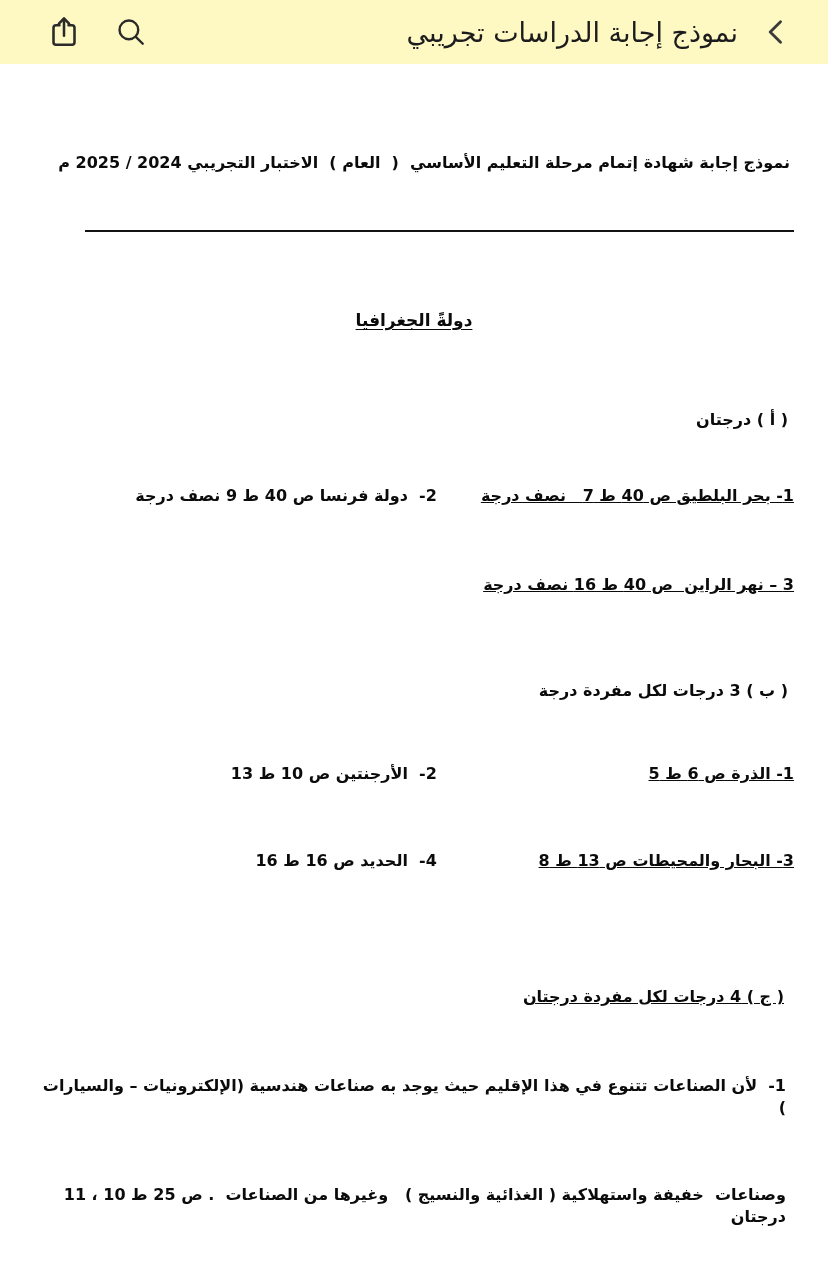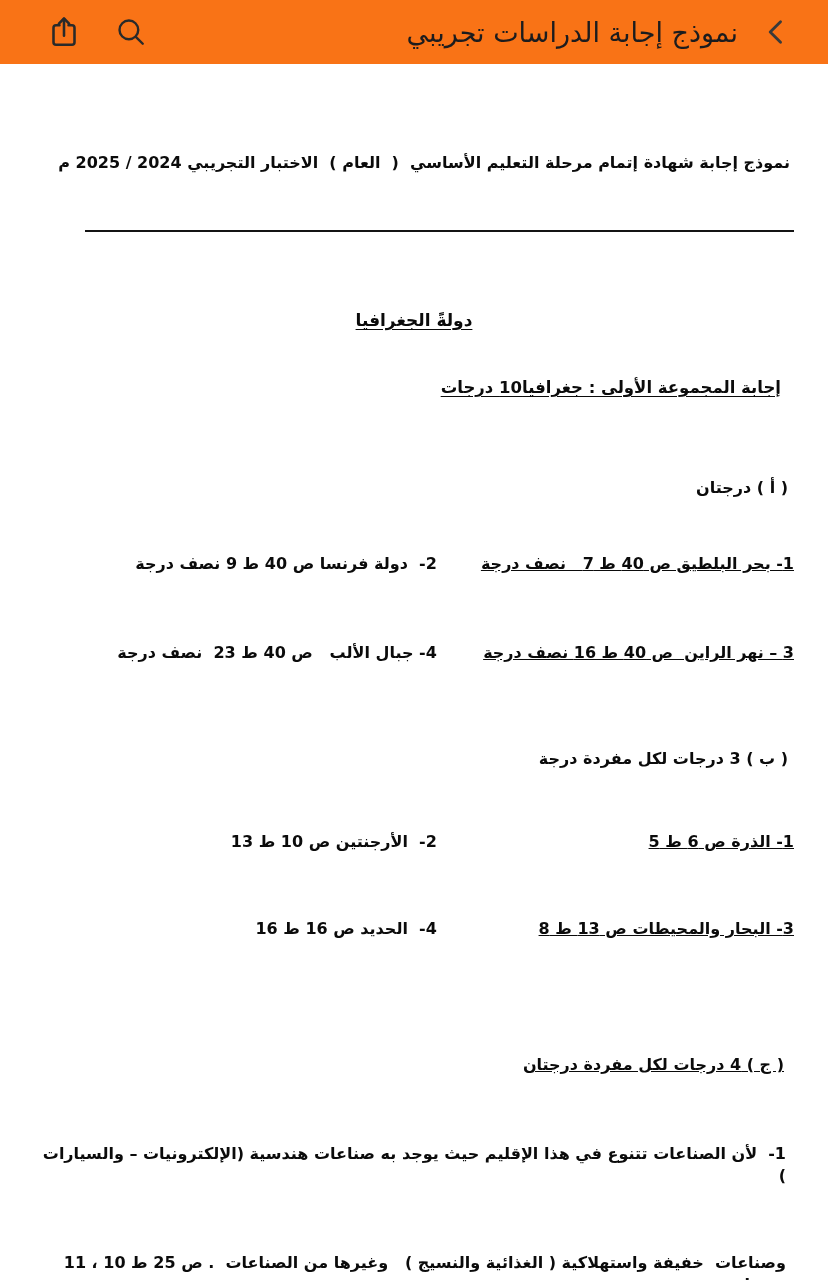--- a/index.html
+++ b/index.html
@@ -3,21 +3,21 @@
 <meta charset="utf-8">
 <style>
   html,body { margin:0; padding:0; }
   body {
     width:828px; height:1280px; background:#ffffff; overflow:hidden;
     font-family:"DejaVu Sans", sans-serif; color:#0b0b0b;
   }
   
   .toolbar {
     height:64px; display:flex; align-items:center;
-    padding:0 34px 0 46px; box-sizing:border-box; background:#f97316;
+    padding:0 34px 0 46px; box-sizing:border-box; background:#fef9c3;
   }
   .icon-btn { background:none; border:none; padding:0; cursor:pointer; display:flex; align-items:center; }
   .icon-btn svg { display:block; }
   .search-btn { margin-left:32px; }
   .tb-title {
     margin-left:auto; font-size:27px; color:#1c1c1e; direction:rtl;
     white-space:nowrap; font-weight:400;
   }
   .back-btn { margin-left:22px; }
   
@@ -74,30 +74,28 @@
     </span>
   </button>
 </div>
 
 <div class="page" dir="rtl">
 
   <div class="exam-header">نموذج إجابة شهادة إتمام مرحلة التعليم الأساسي  (  العام )  الاختبار التجريبي 2024 / 2025 م</div>
   <hr class="hr1">
 
   <div class="subject-title u">دولةً الجغرافيا</div>
-  <div class="g1-heading u">إجابة المجموعة الأولى : جغرافيا10 درجات</div>
 
   <div class="g1-a-label">( أ ) درجتان</div>
   <div class="arow rowA1">
     <div class="c1">1- بحر البلطيق ص 40 ط 7   نصف درجة</div>
     <div class="c2">2-  دولة فرنسا ص 40 ط 9 نصف درجة</div>
   </div>
   <div class="arow rowA2">
     <div class="c1">3 – نهر الراين  ص 40 ط 16 نصف درجة</div>
-    <div class="c2">4- جبال الألب   ص 40 ط 23  نصف درجة</div>
   </div>
 
   <div class="g1-b-label">( ب ) 3 درجات لكل مفردة درجة</div>
   <div class="arow rowB1">
     <div class="c1">1- الذرة ص 6 ط 5</div>
     <div class="c2">2-  الأرجنتين ص 10 ط 13</div>
   </div>
   <div class="arow rowB2">
     <div class="c1">3- البحار والمحيطات ص 13 ط 8</div>
     <div class="c2">4-  الحديد ص 16 ط 16</div>

